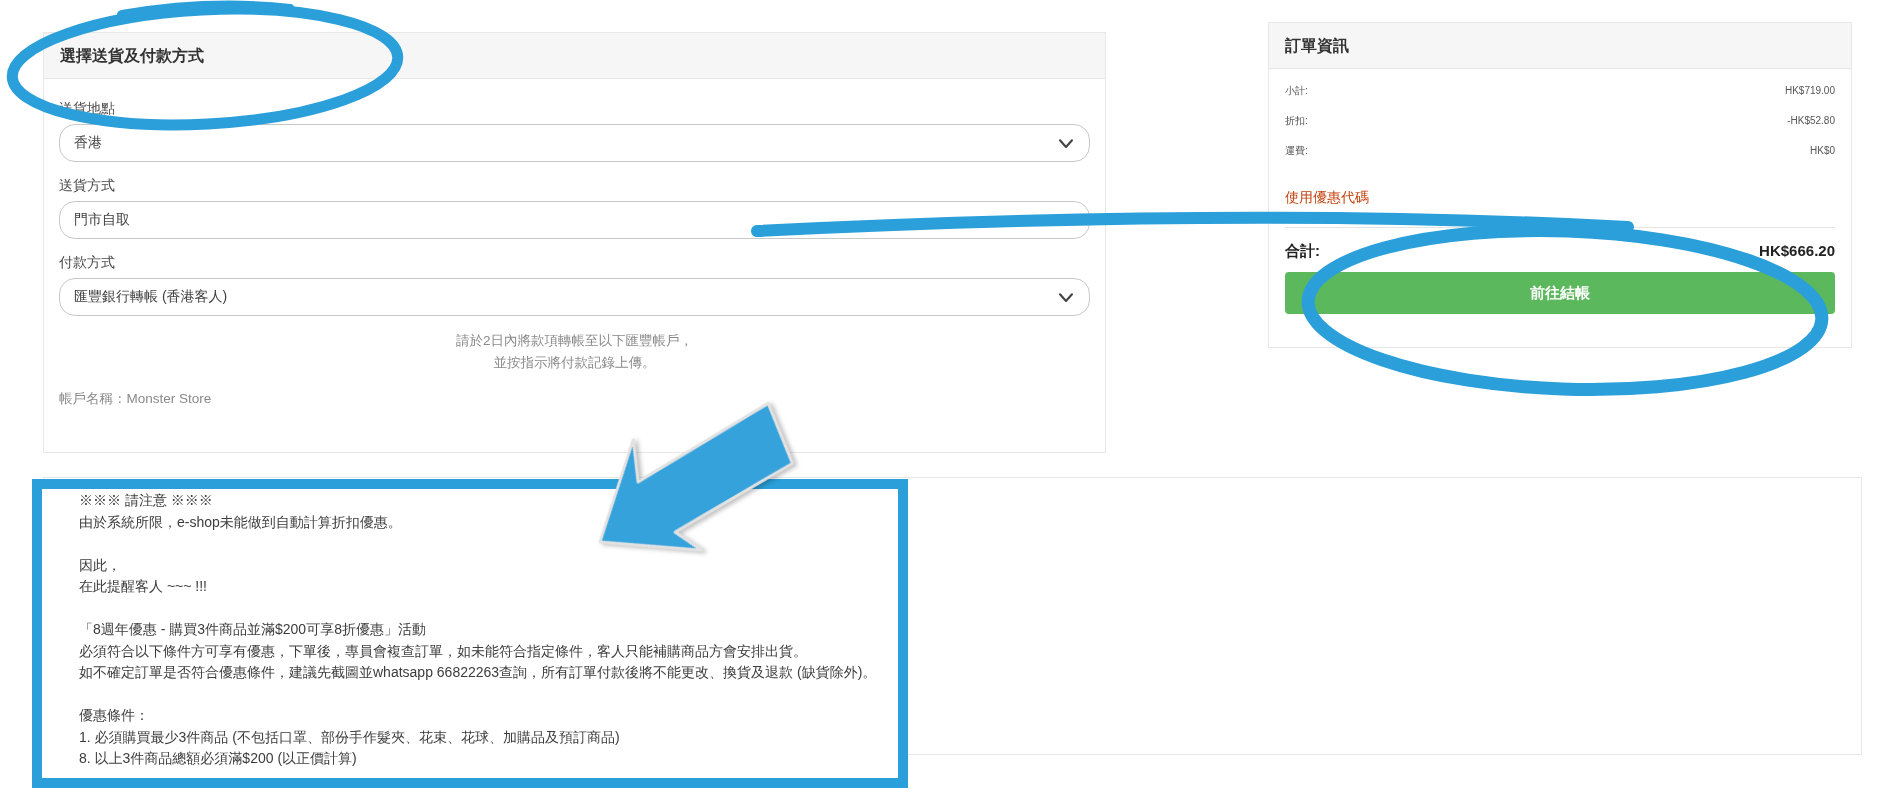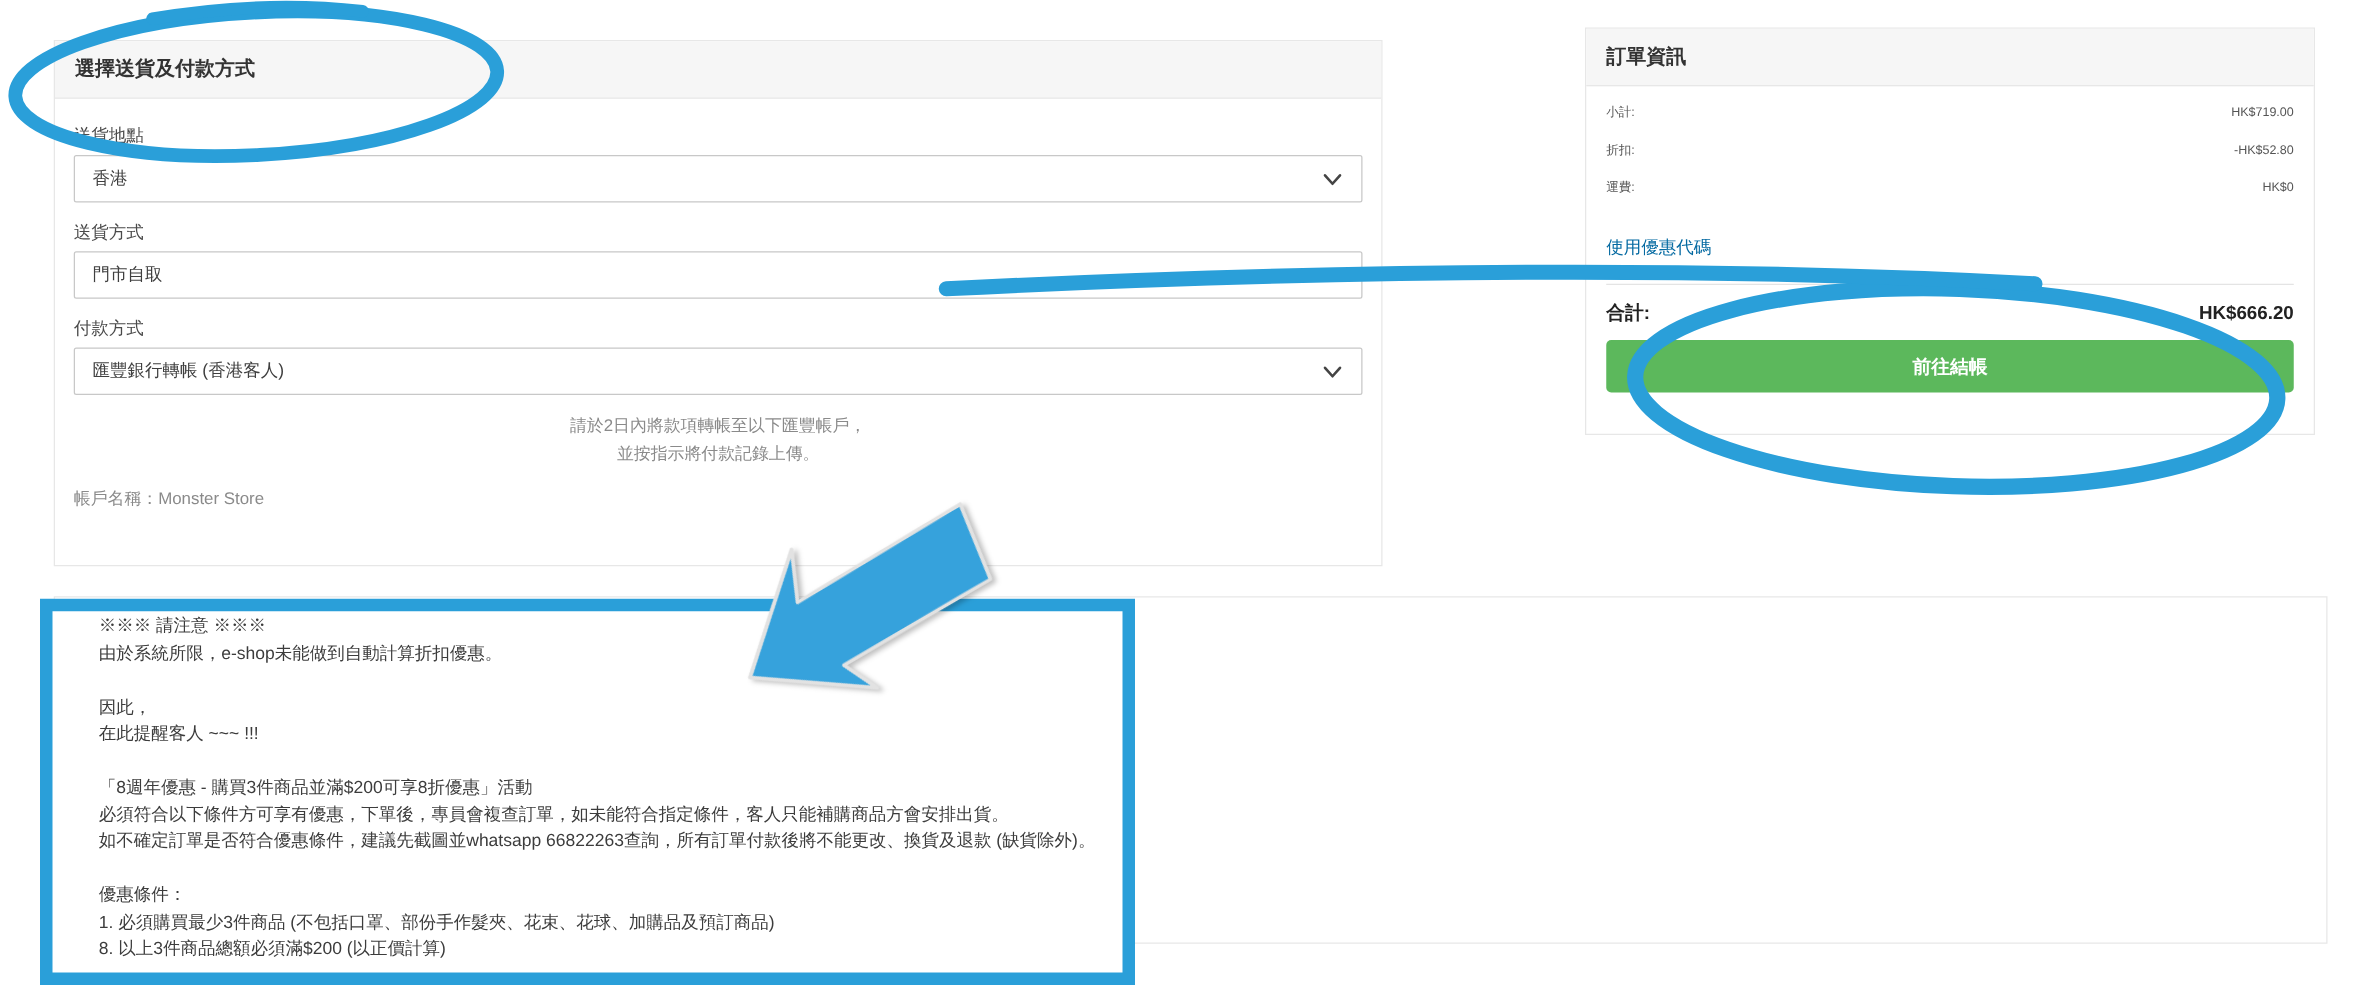--- a/index.html
+++ b/index.html
@@ -27,39 +27,39 @@
     color: #333;
   }
   
   #shipping-panel { left: 43px; top: 32px; width: 1063px; height: 421px; }
   .shipping-body { padding: 14px 15px; }
   .field-label { font-size: 14px; color: #4a4a4a; margin: 6px 0 7px 0; height: 18px; line-height: 18px; }
   .select-box {
     position: relative;
     height: 38px;
     border: 1px solid #c8c8c8;
-    border-radius: 2px;
+    border-radius: 16px;
     background: #fff;
     display: flex;
     align-items: center;
     padding: 0 40px 0 14px;
     font-size: 14px;
     color: #3f3f3f;
     margin-bottom: 14px;
     cursor: pointer;
   }
   .select-box .chev { position: absolute; right: 14px; top: 11px; }
   .muted-text { font-size: 13.5px; color: #8a8a8a; line-height: 22px; }
   .payment-note { margin-top: 10px; text-align: center; }
   .bank-info { margin-top: 14px; }
   
   #order-panel { left: 1268px; top: 22px; width: 584px; height: 326px; }
   .order-body { padding: 12px 16px; }
   .order-row { display: flex; justify-content: space-between; font-size: 10px; color: #555; line-height: 20px; margin-bottom: 10px; }
-  .coupon-link { display: inline-block; margin-top: 16px; font-size: 14px; color: #0369a1; line-height: 20px; cursor: pointer; }
+  .coupon-link { display: inline-block; margin-top: 16px; font-size: 14px; color: #c2410c; line-height: 20px; cursor: pointer; }
   .order-divider { border: none; border-top: 1px solid #e4e4e4; margin-top: 20px; }
   .total-row { display: flex; justify-content: space-between; font-size: 15px; font-weight: bold; color: #222; line-height: 22px; margin-top: 12px; }
   .checkout-btn {
     margin-top: 10px;
     width: 100%;
     height: 42px;
     background: #5cb85c;
     border: none;
     border-radius: 4px;
     color: #fff;

